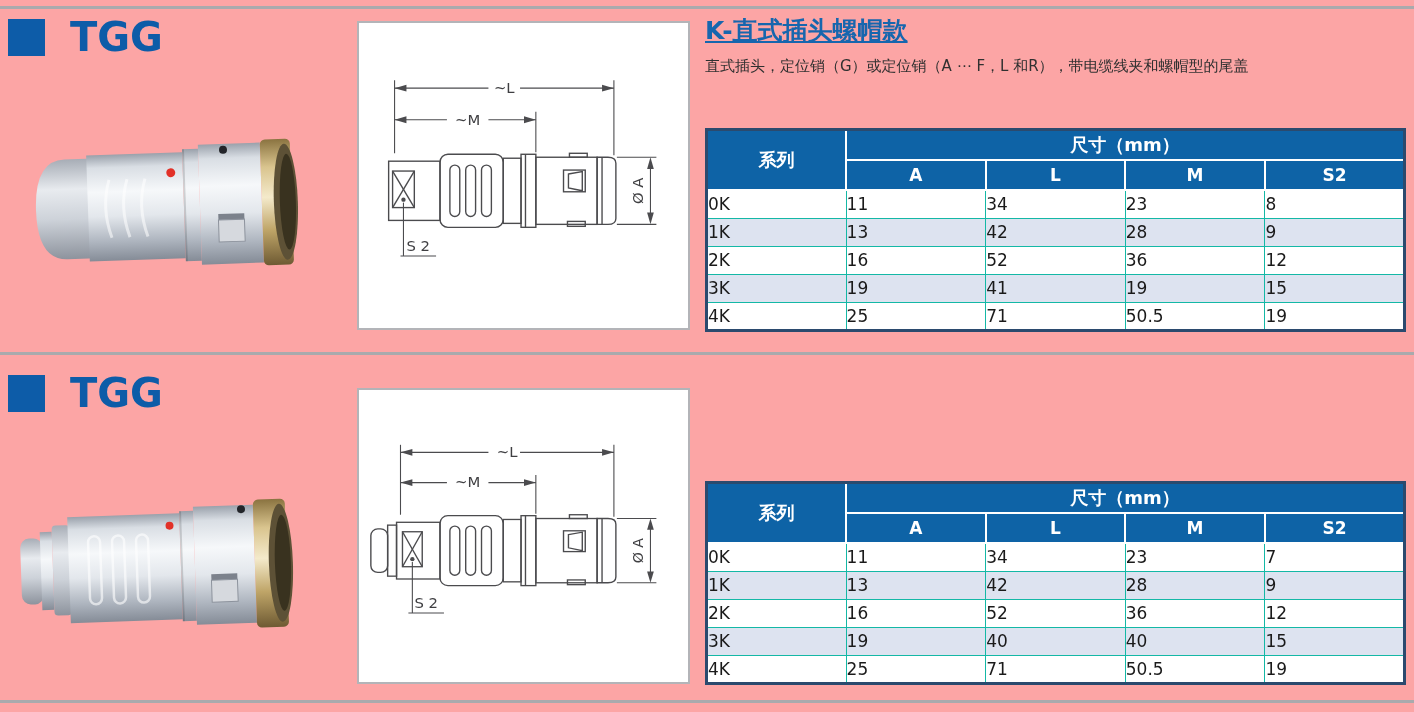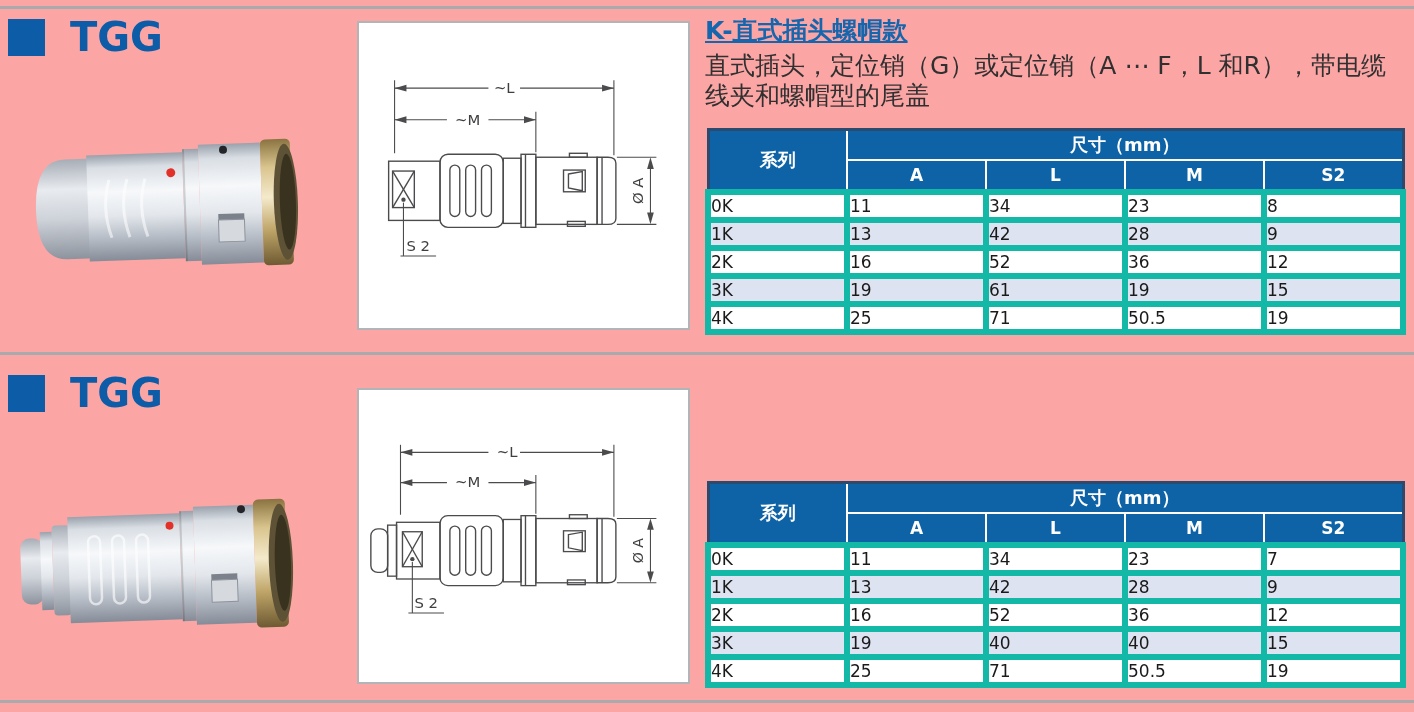--- a/index.html
+++ b/index.html
@@ -26,33 +26,33 @@
   .drawing-box svg{display:block;width:100%;height:100%;}
   .drawing-box text{font-family:"DejaVu Sans","Liberation Sans",sans-serif;font-size:15px;fill:#3f3f42;}
   .dwg{stroke:#4b4b4e;stroke-width:1.4;fill:none;}
   .dwg-fill{fill:#4b4b4e;stroke:none;}
   .dim{stroke:#4b4b4e;stroke-width:1.1;fill:none;}
 
   .info{position:absolute;left:705px;width:702px;}
   .info.s0{top:16px;}
   .info.s1{top:372px;}
   .sec-title{margin:0 0 5px 0;font-size:25px;font-weight:bold;color:#1666ae;line-height:1.2;text-decoration:underline;}
-  .sec-desc{margin:0;font-size:25px;line-height:30px;color:#303030;}
+  .sec-desc{margin:0;font-size:15px;line-height:30px;color:#303030;}
 
   .dim-table{position:absolute;left:705px;width:701px;border-collapse:collapse;table-layout:fixed;
              border:3px solid #2b4a6e;color:#1a1a1a;}
   .dim-table.t0{top:128px;}
   .dim-table.t1{top:481px;}
   .dim-table col{width:20%;}
   .dim-table thead th{background:#0e63a6;color:#ffffff;border:2px solid #ffffff;height:28px;
                       font-size:18px;font-weight:bold;padding:0;}
   .dim-table thead tr.cols th{font-size:17px;}
   .dim-table tbody tr{height:28px;background:#ffffff;}
   .dim-table tbody tr:nth-child(even){background:#dde3f0;}
-  .dim-table tbody td{border:6px solid #14b8a6;font-size:17px;padding:0;}
+  .dim-table tbody td{border:1px solid #14b8a6;font-size:17px;padding:0;}
 </style>
 </head>
 <body>
 
 <div class="page">
   <div class="divider top"></div>
   <div class="divider mid"></div>
   <div class="divider bot"></div>
 
   <div class="brand s0">
@@ -200,21 +200,21 @@
       <tr>
         <td>2K</td>
         <td>16</td>
         <td>52</td>
         <td>36</td>
         <td>12</td>
       </tr>
       <tr>
         <td>3K</td>
         <td>19</td>
-        <td>61</td>
+        <td>41</td>
         <td>19</td>
         <td>15</td>
       </tr>
       <tr>
         <td>4K</td>
         <td>25</td>
         <td>71</td>
         <td>50.5</td>
         <td>19</td>
       </tr>

